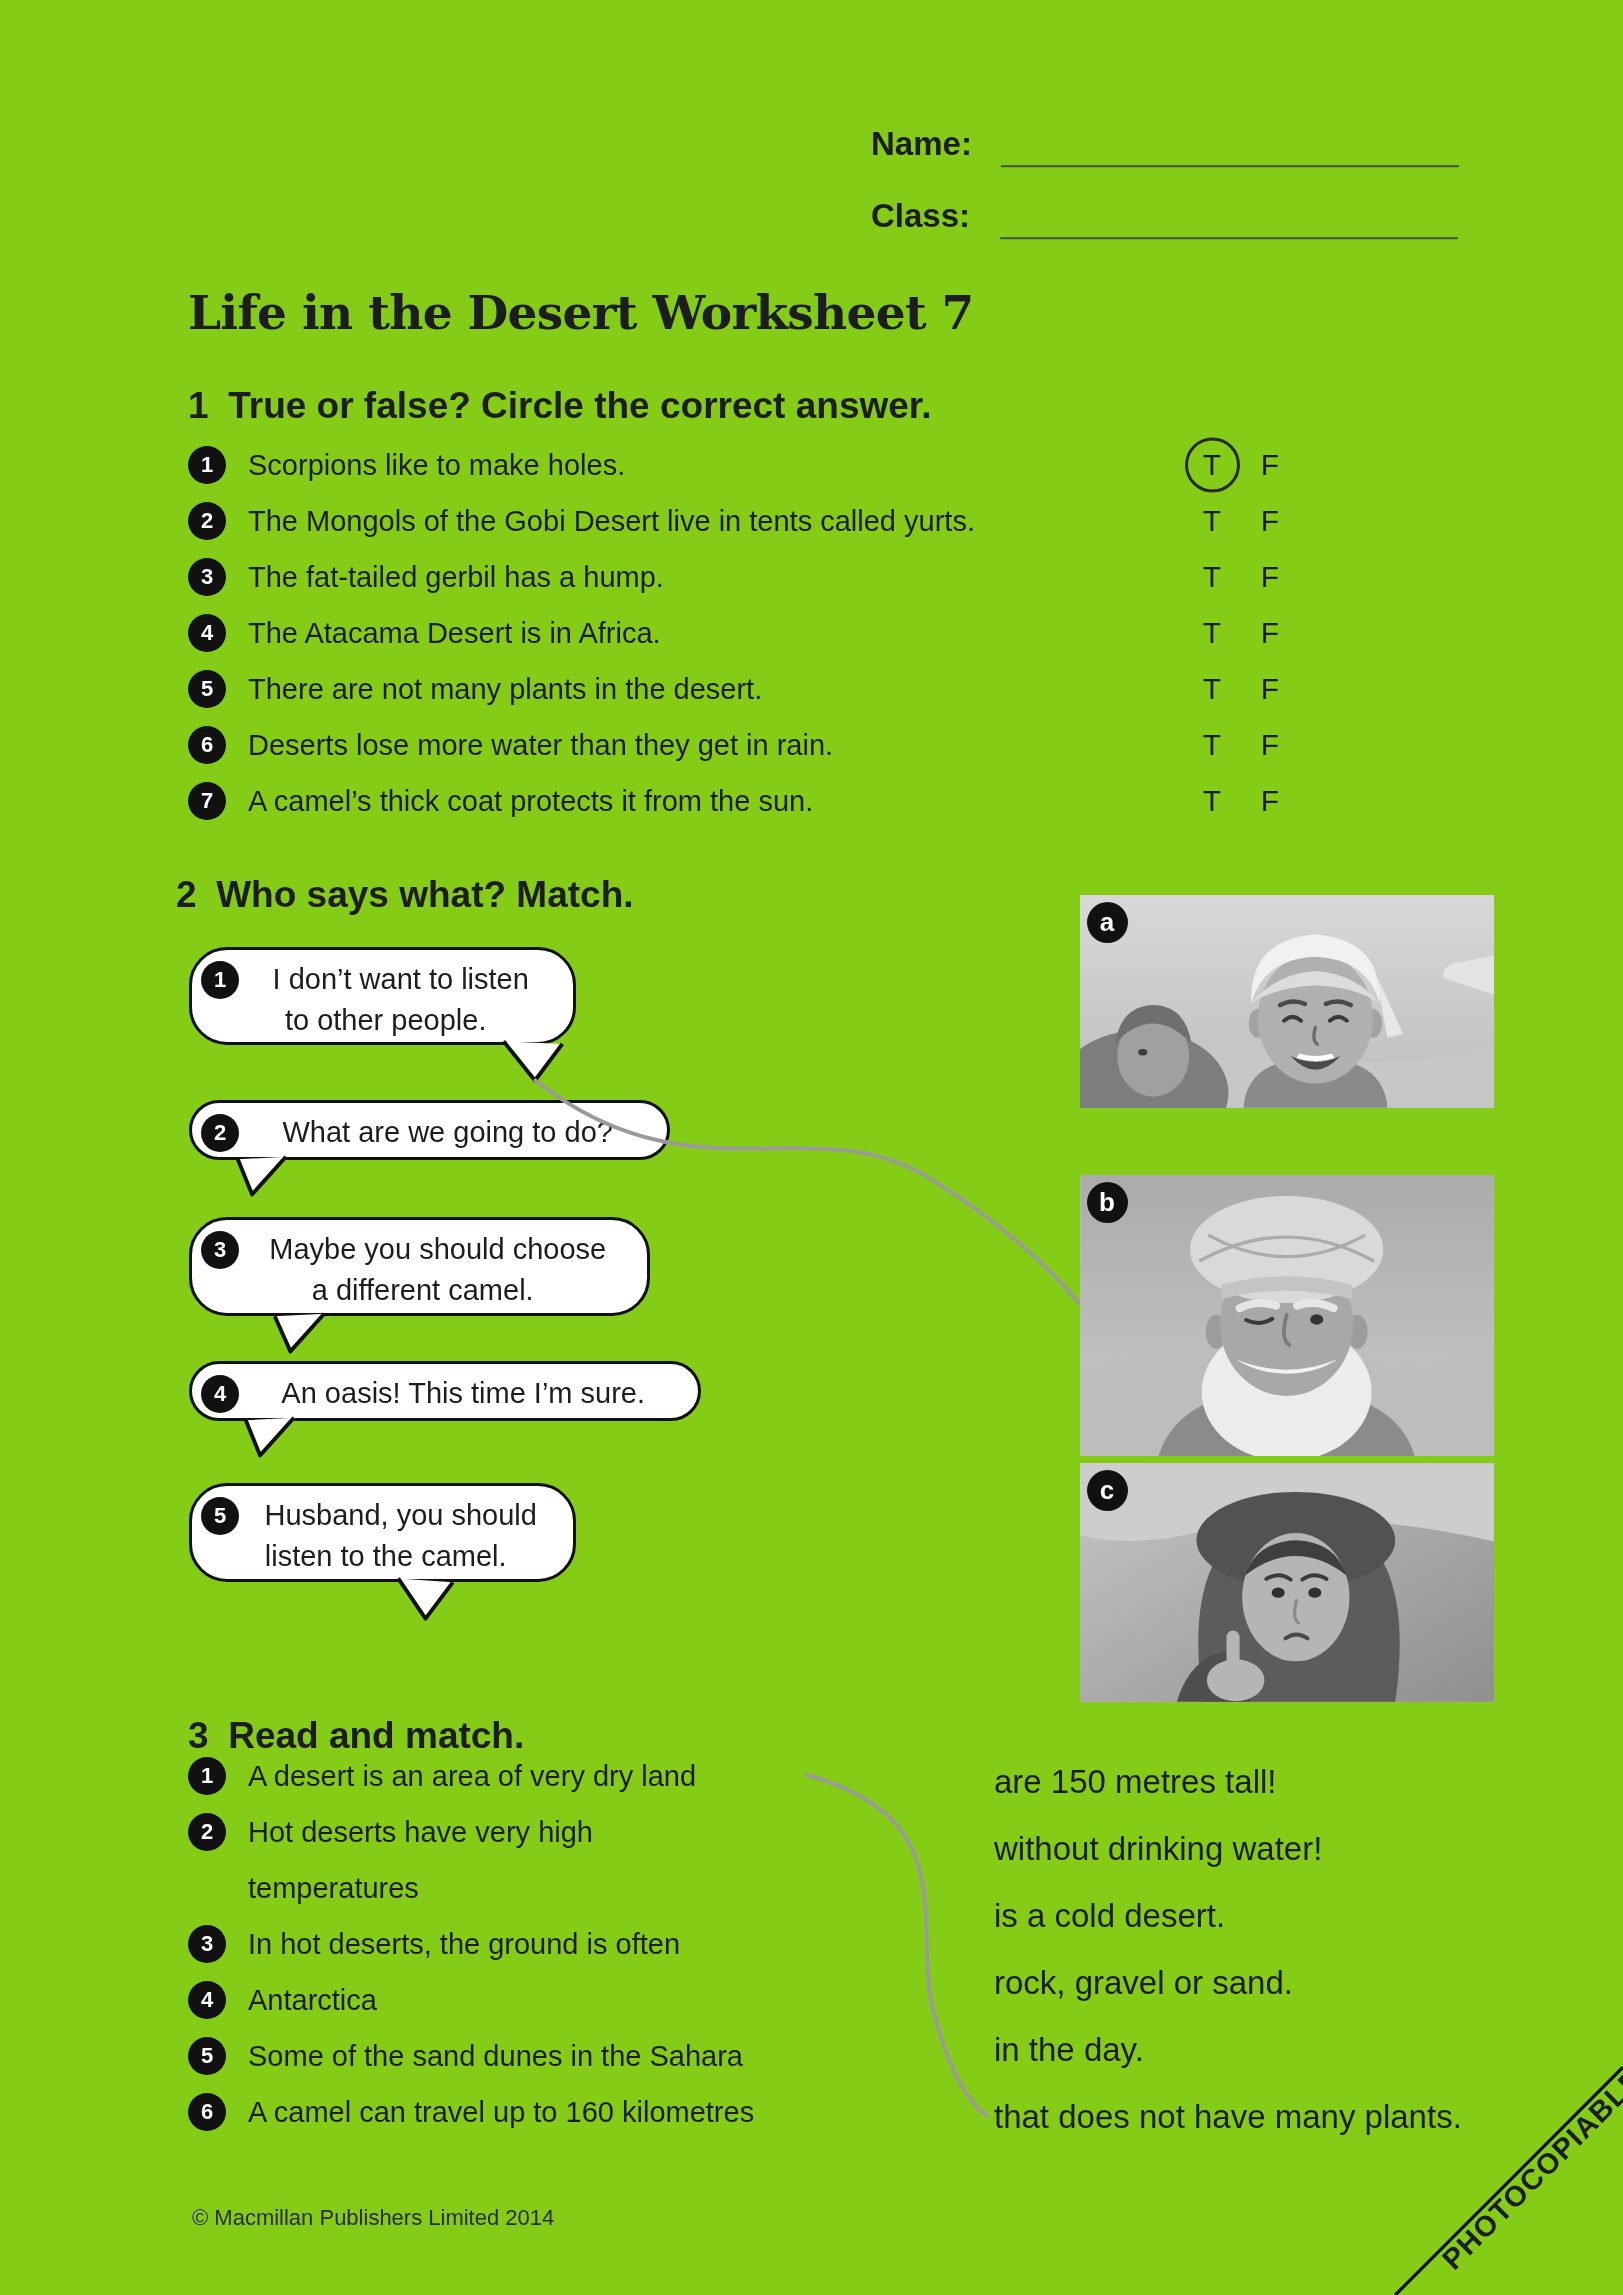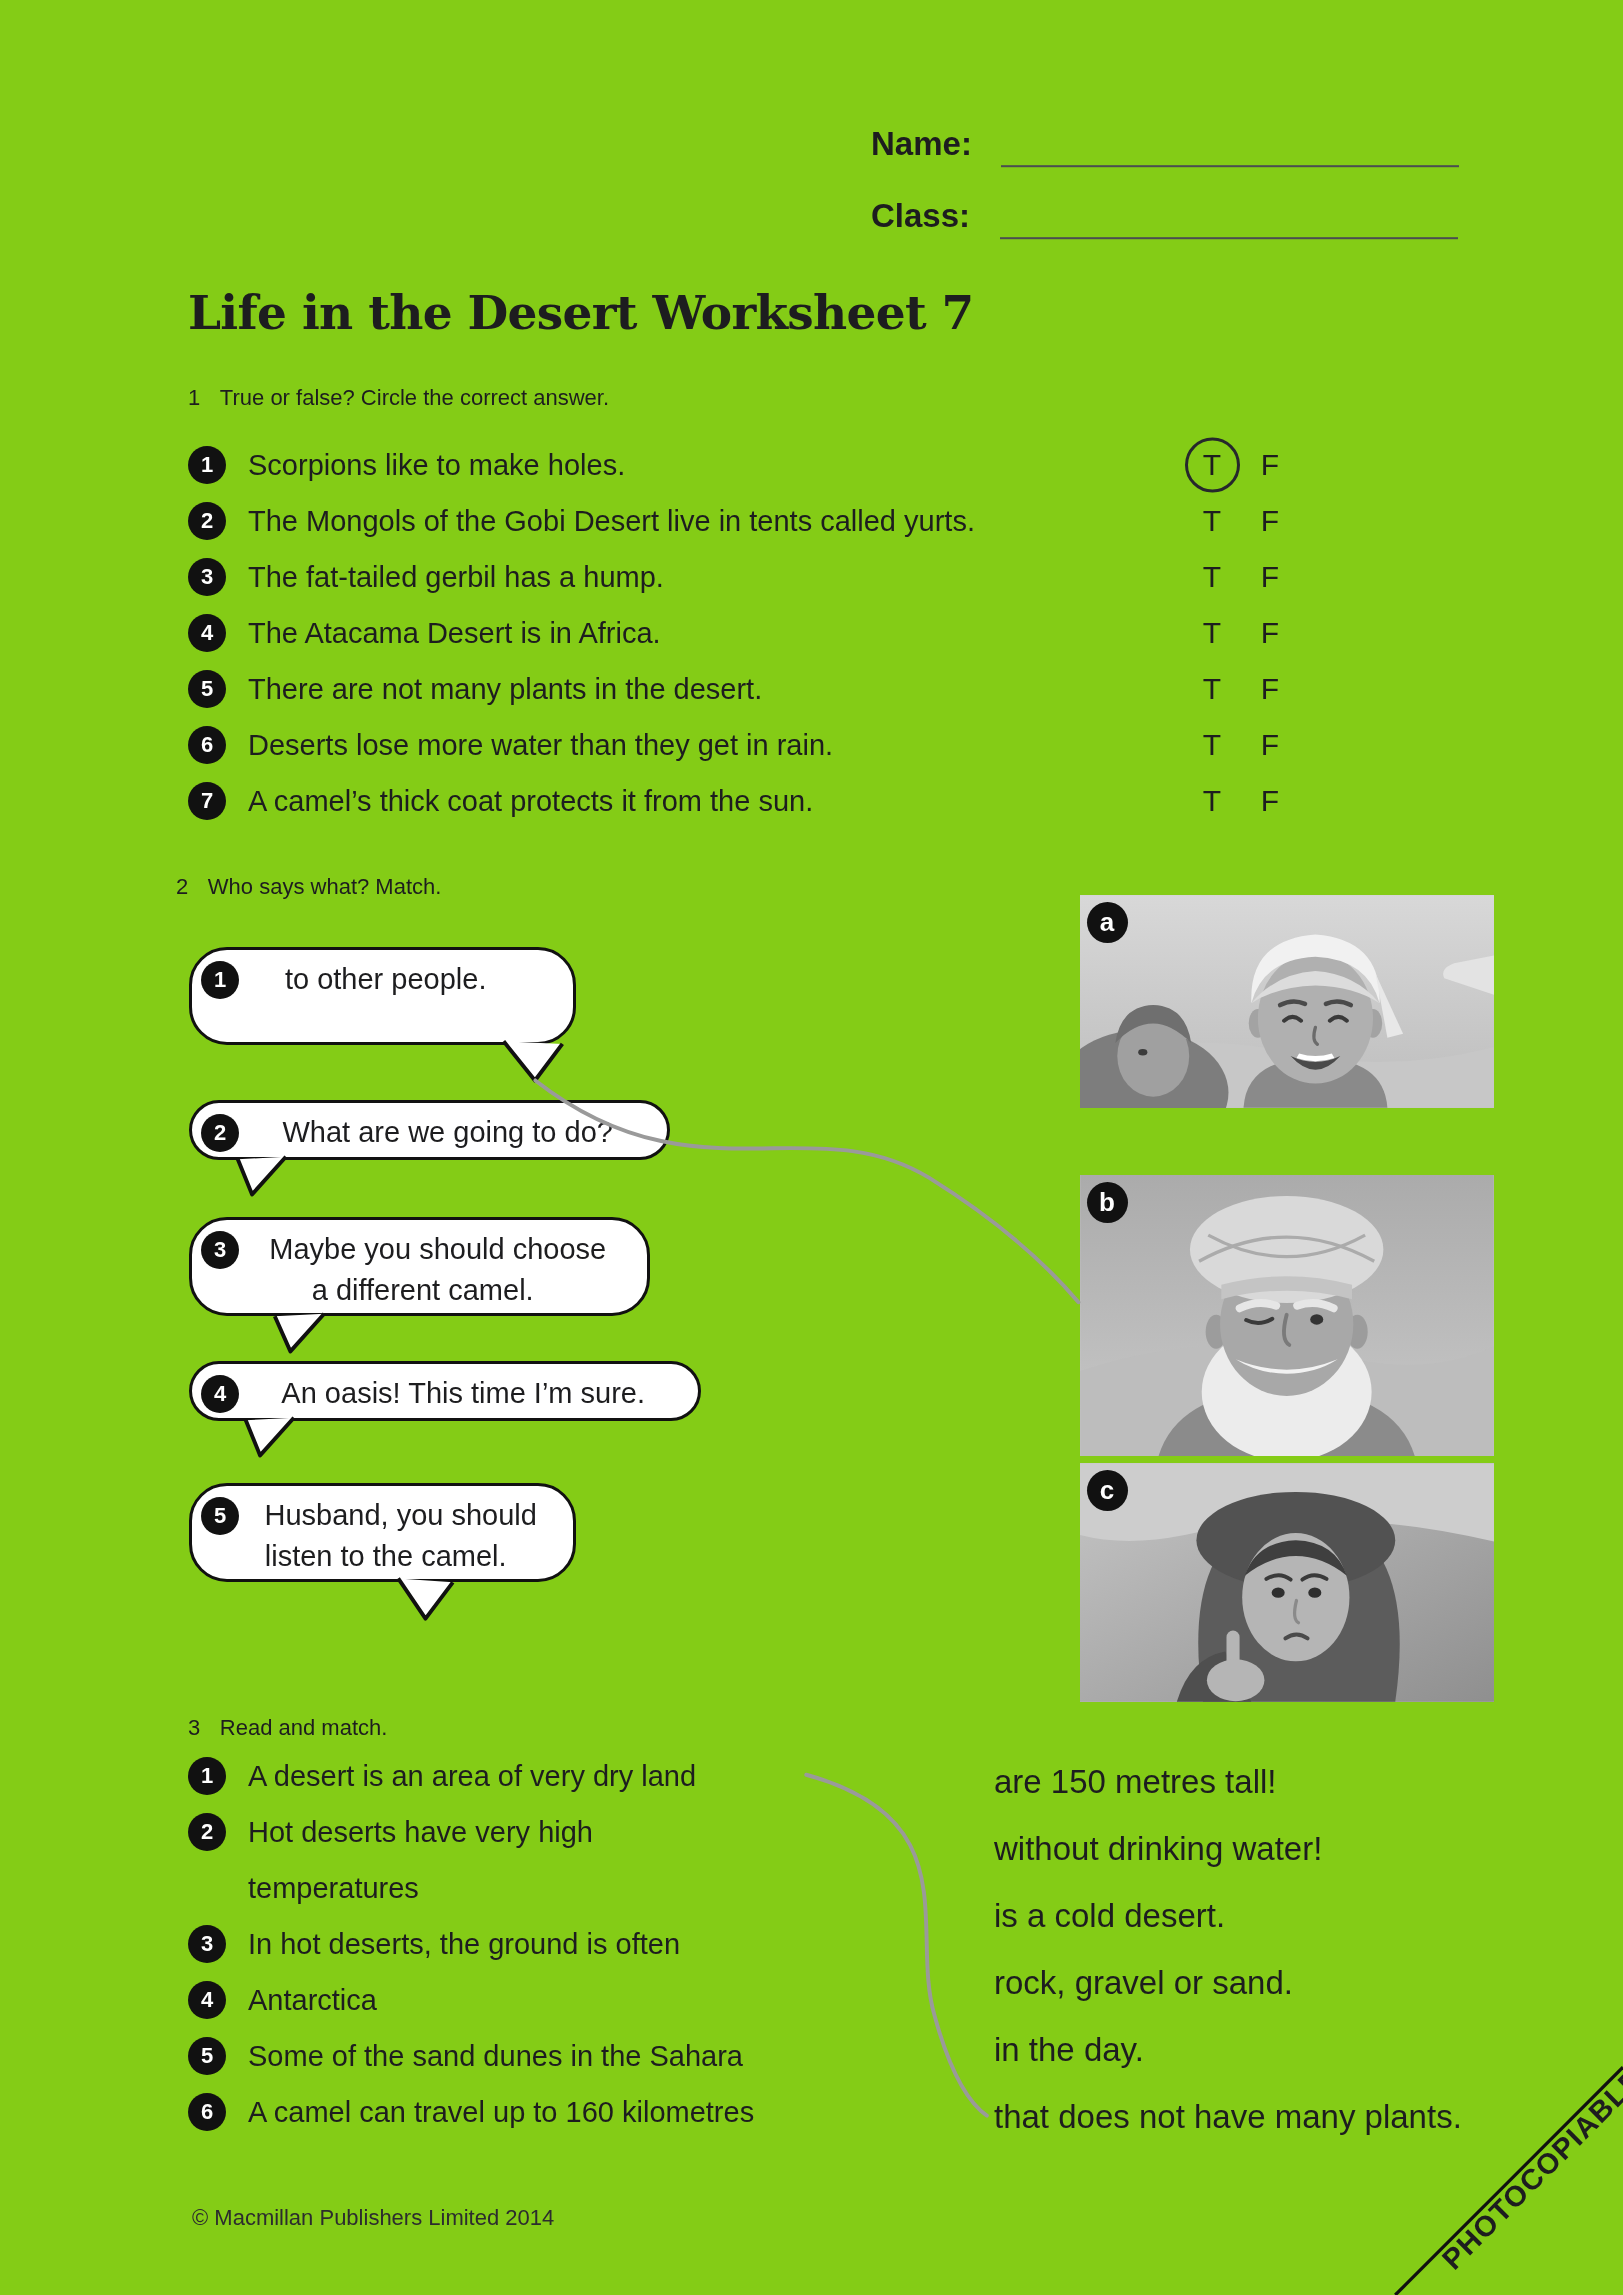--- a/index.html
+++ b/index.html
@@ -11,21 +11,21 @@
 
   
   .hfield { position:absolute; left:871px; display:flex; align-items:flex-end; }
   .hfield.name { top:124px; }
   .hfield.klass { top:196px; }
   .hlabel { font-size:33px; font-weight:bold; line-height:1.1; }
   .write-line { width:458px; border-bottom:2.6px solid #4a4d52; margin-left:29.5px; height:38px; transform:translateY(5.2px); }
 
   
   .title { position:absolute; left:188px; top:285px; font-family:"DejaVu Serif", serif; font-weight:bold; font-size:47px; letter-spacing:-0.7px; }
-  .sec-heading { position:absolute; font-size:22px; font-weight:normal; }
+  .sec-heading { position:absolute; font-size:37px; font-weight:bold; }
   .sec-heading .num { margin-right:19.6px; }
   #s1h { left:188px; top:385px; }
   #s2h { left:176px; top:874px; }
   #s3h { left:188px; top:1715px; }
 
   
   .badge { width:38px; height:38px; border-radius:50%; background:#111; color:#fff;
            font-size:22px; font-weight:bold; display:flex; align-items:center; justify-content:center; flex:none; }
 
   
@@ -147,20 +147,21 @@
       <span class="tf-f">F</span>
     </div>
   </div>
 
   <h2 class="sec-heading" id="s2h">
     <span class="num">2</span><span>Who says what? Match.</span>
   </h2>
 
   <div class="bubble" id="b1">
     <span class="badge">1</span>
+    <span class="bline">I don’t want to listen</span>
     <span class="bline l2">to other people.</span>
   </div>
   <div class="bubble" id="b2">
     <span class="badge">2</span>
     <span class="bline">What are we going to do?</span>
   </div>
   <div class="bubble" id="b3">
     <span class="badge">3</span>
     <span class="bline">Maybe you should choose</span>
     <span class="bline l2">a different camel.</span>

